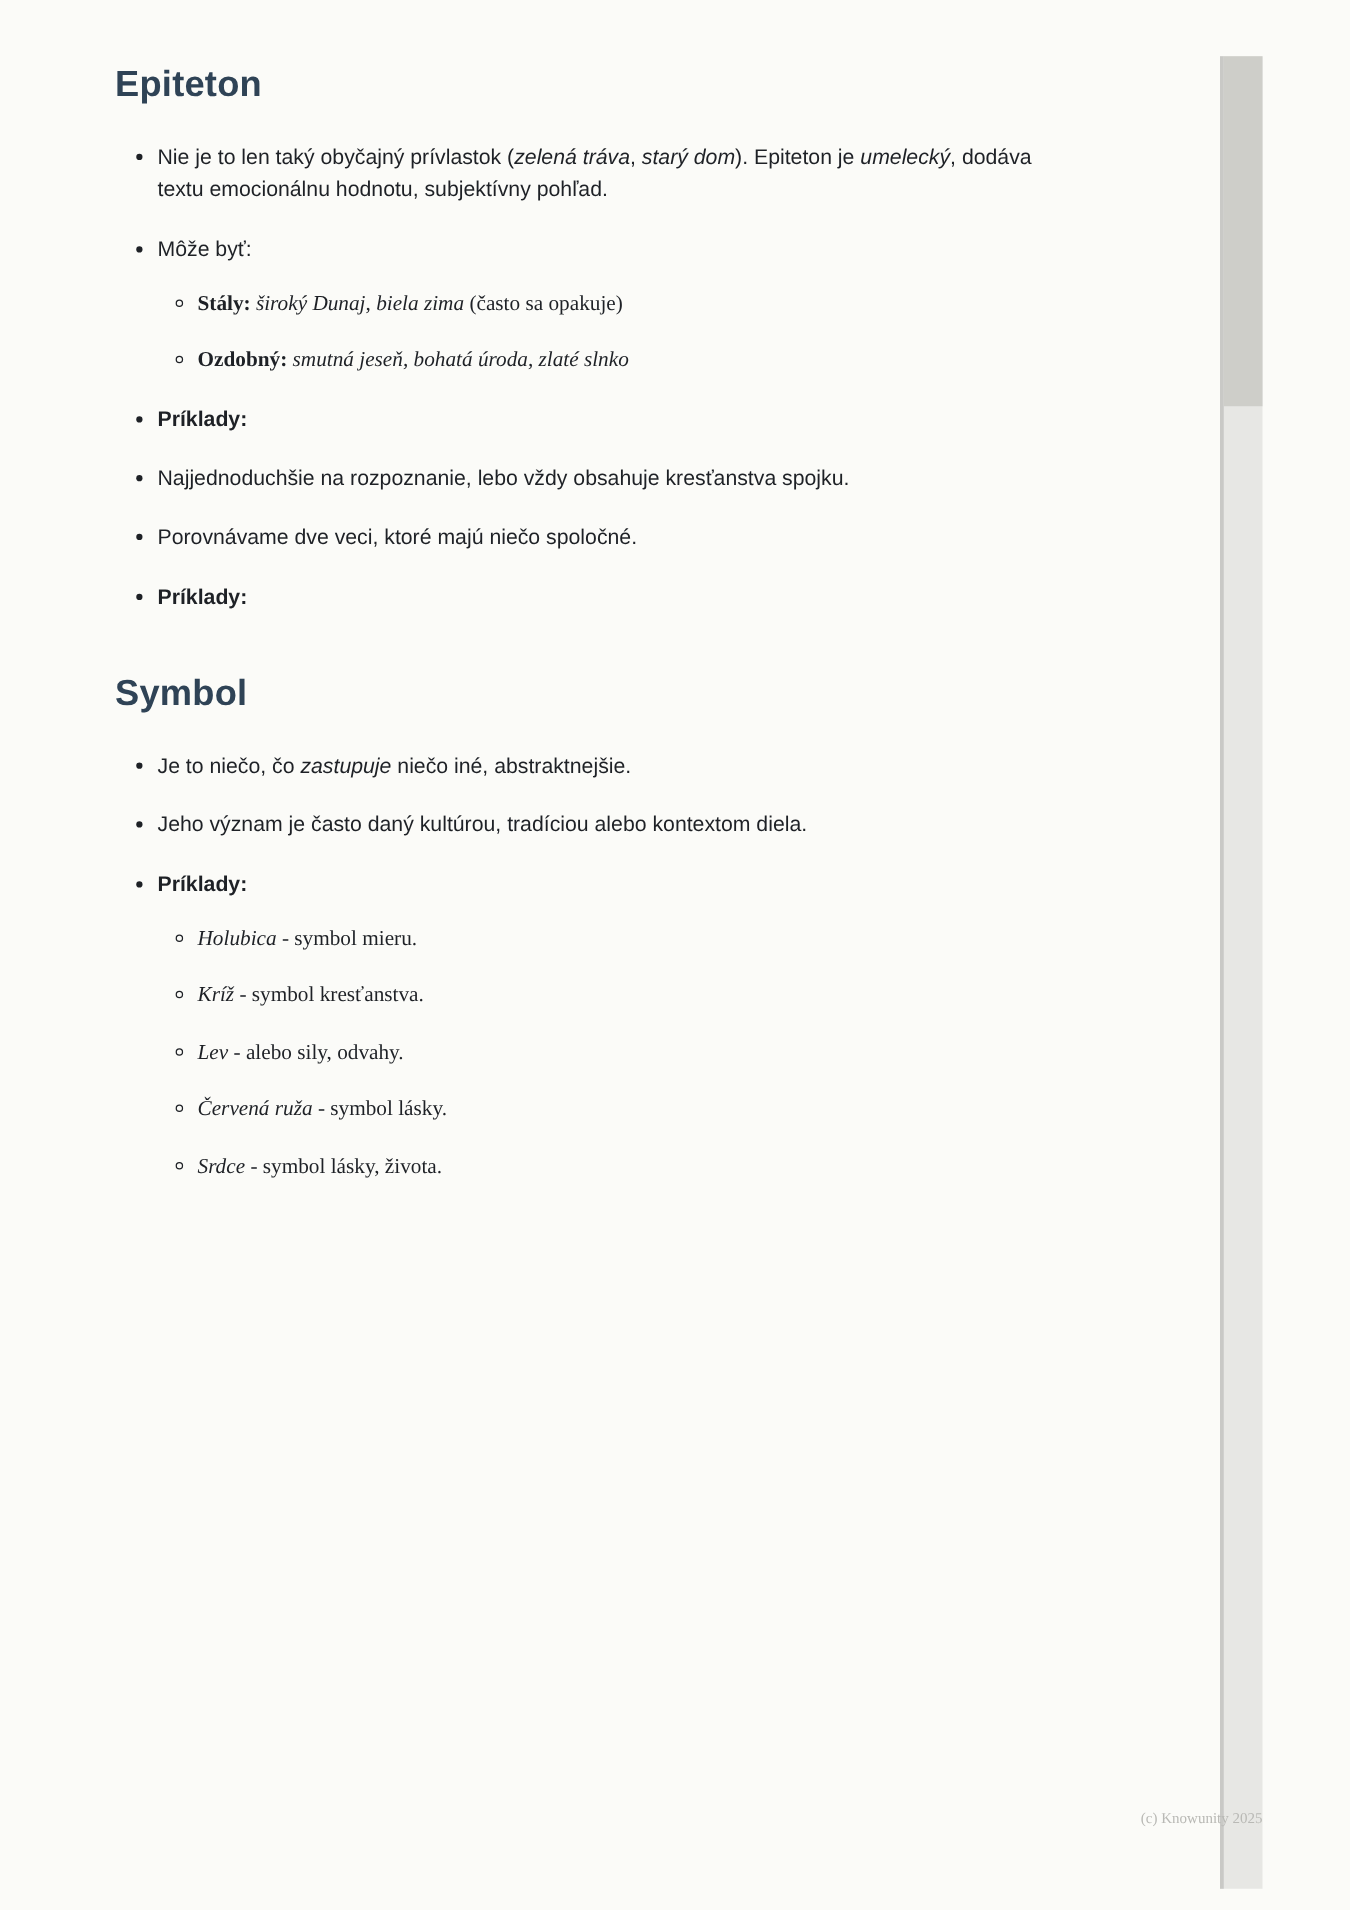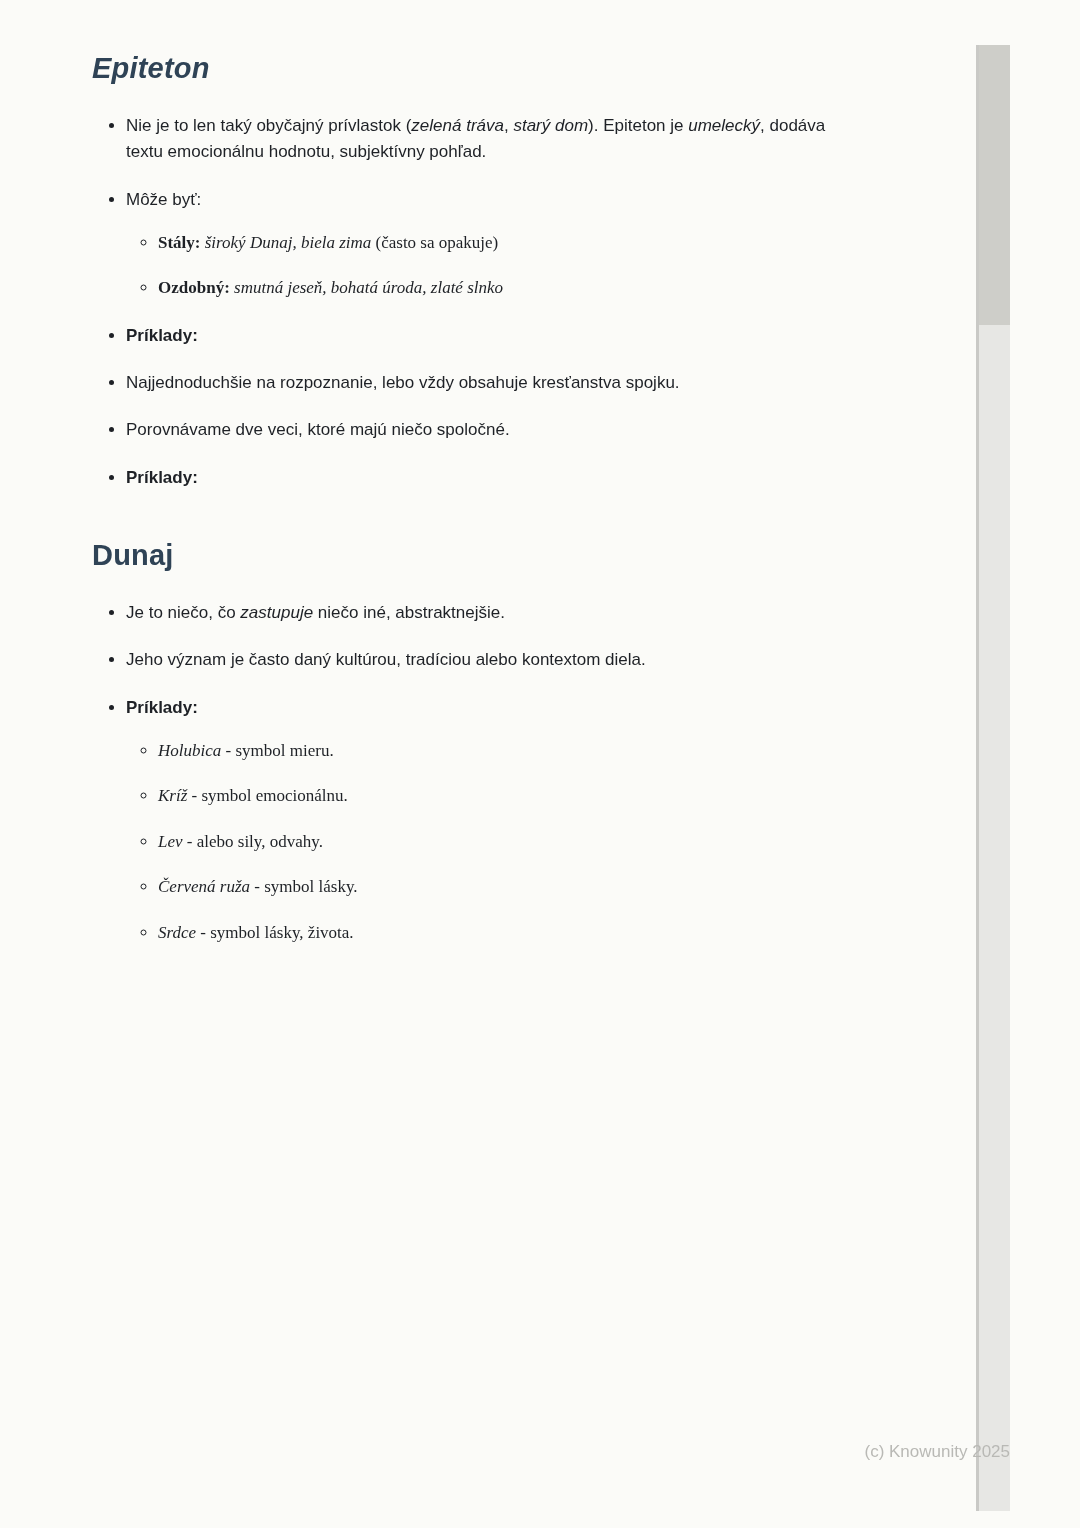--- a/index.html
+++ b/index.html
@@ -17,21 +17,21 @@
     top: 38px;
     width: 758px;
   }
   h2.section-heading {
     color: var(--heading-color, #2f4356);
     font-size: 29px;
     font-weight: 700;
     margin: 48px 0 28px 0;
     letter-spacing: 0.2px;
   }
-  .content > h2.section-heading:first-child { margin-top: 14px; font-style: italic; }
+  .content > h2.section-heading:first-child { margin-top: 14px; }
   ul.level1 {
     list-style: disc;
     padding-left: 34px;
     font-size: 17px;
     line-height: 1.55;
   }
   ul.level1 > li { margin-bottom: 21px; }
   ul.level2 {
     list-style: circle;
     padding-left: 32px;
@@ -39,22 +39,23 @@
     font-family: Liberation Serif, serif;
   }
   ul.level2 > li { margin-bottom: 19px; }
   .seg-italic { font-style: italic; }
   .seg-bold { font-weight: 700; }
   .watermark {
     position: absolute;
     right: 70px;
     bottom: 66px;
     color: #b9b9b5;
-    font-size: 17px;
+    font-size: 12px;
     white-space: nowrap;
+    font-family: Liberation Serif, serif;
   }
   .scrollbar-track {
     position: absolute;
     left: 976px;
     top: 45px;
     width: 34px;
     height: 1466px;
     background: #e7e7e4;
     border-left: 3px solid #c9c9c6;
   }
@@ -79,27 +80,27 @@
             <li><span class="seg-bold">Stály:</span><span class="seg-normal"> </span><span class="seg-italic">široký Dunaj, biela zima</span><span class="seg-normal"> (často sa opakuje)</span></li>
             <li><span class="seg-bold">Ozdobný:</span><span class="seg-normal"> </span><span class="seg-italic">smutná jeseň, bohatá úroda, zlaté slnko</span></li>
           </ul></li>
         <li><span class="seg-bold">Príklady:</span></li>
       </ul>
       <ul class="level1">
         <li><span class="seg-normal">Najjednoduchšie na rozpoznanie, lebo vždy obsahuje kresťanstva spojku.</span></li>
         <li><span class="seg-normal">Porovnávame dve veci, ktoré majú niečo spoločné.</span></li>
         <li><span class="seg-bold">Príklady:</span></li>
       </ul>
-      <h2 class="section-heading">Dunaj</h2>
+      <h2 class="section-heading">Symbol</h2>
       <ul class="level1">
         <li><span class="seg-normal">Je to niečo, čo </span><span class="seg-italic">zastupuje</span><span class="seg-normal"> niečo iné, abstraktnejšie.</span></li>
         <li><span class="seg-normal">Jeho význam je často daný kultúrou, tradíciou alebo kontextom diela.</span></li>
         <li><span class="seg-bold">Príklady:</span><ul class="level2">
             <li><span class="seg-italic">Holubica</span><span class="seg-normal"> - symbol mieru.</span></li>
-            <li><span class="seg-italic">Kríž</span><span class="seg-normal"> - symbol emocionálnu.</span></li>
+            <li><span class="seg-italic">Kríž</span><span class="seg-normal"> - symbol kresťanstva.</span></li>
             <li><span class="seg-italic">Lev</span><span class="seg-normal"> - alebo sily, odvahy.</span></li>
             <li><span class="seg-italic">Červená ruža</span><span class="seg-normal"> - symbol lásky.</span></li>
             <li><span class="seg-italic">Srdce</span><span class="seg-normal"> - symbol lásky, života.</span></li>
           </ul></li>
       </ul>
     </div>
 
   <div class="scrollbar-track">
     <div class="scrollbar-thumb"></div>
   </div>

